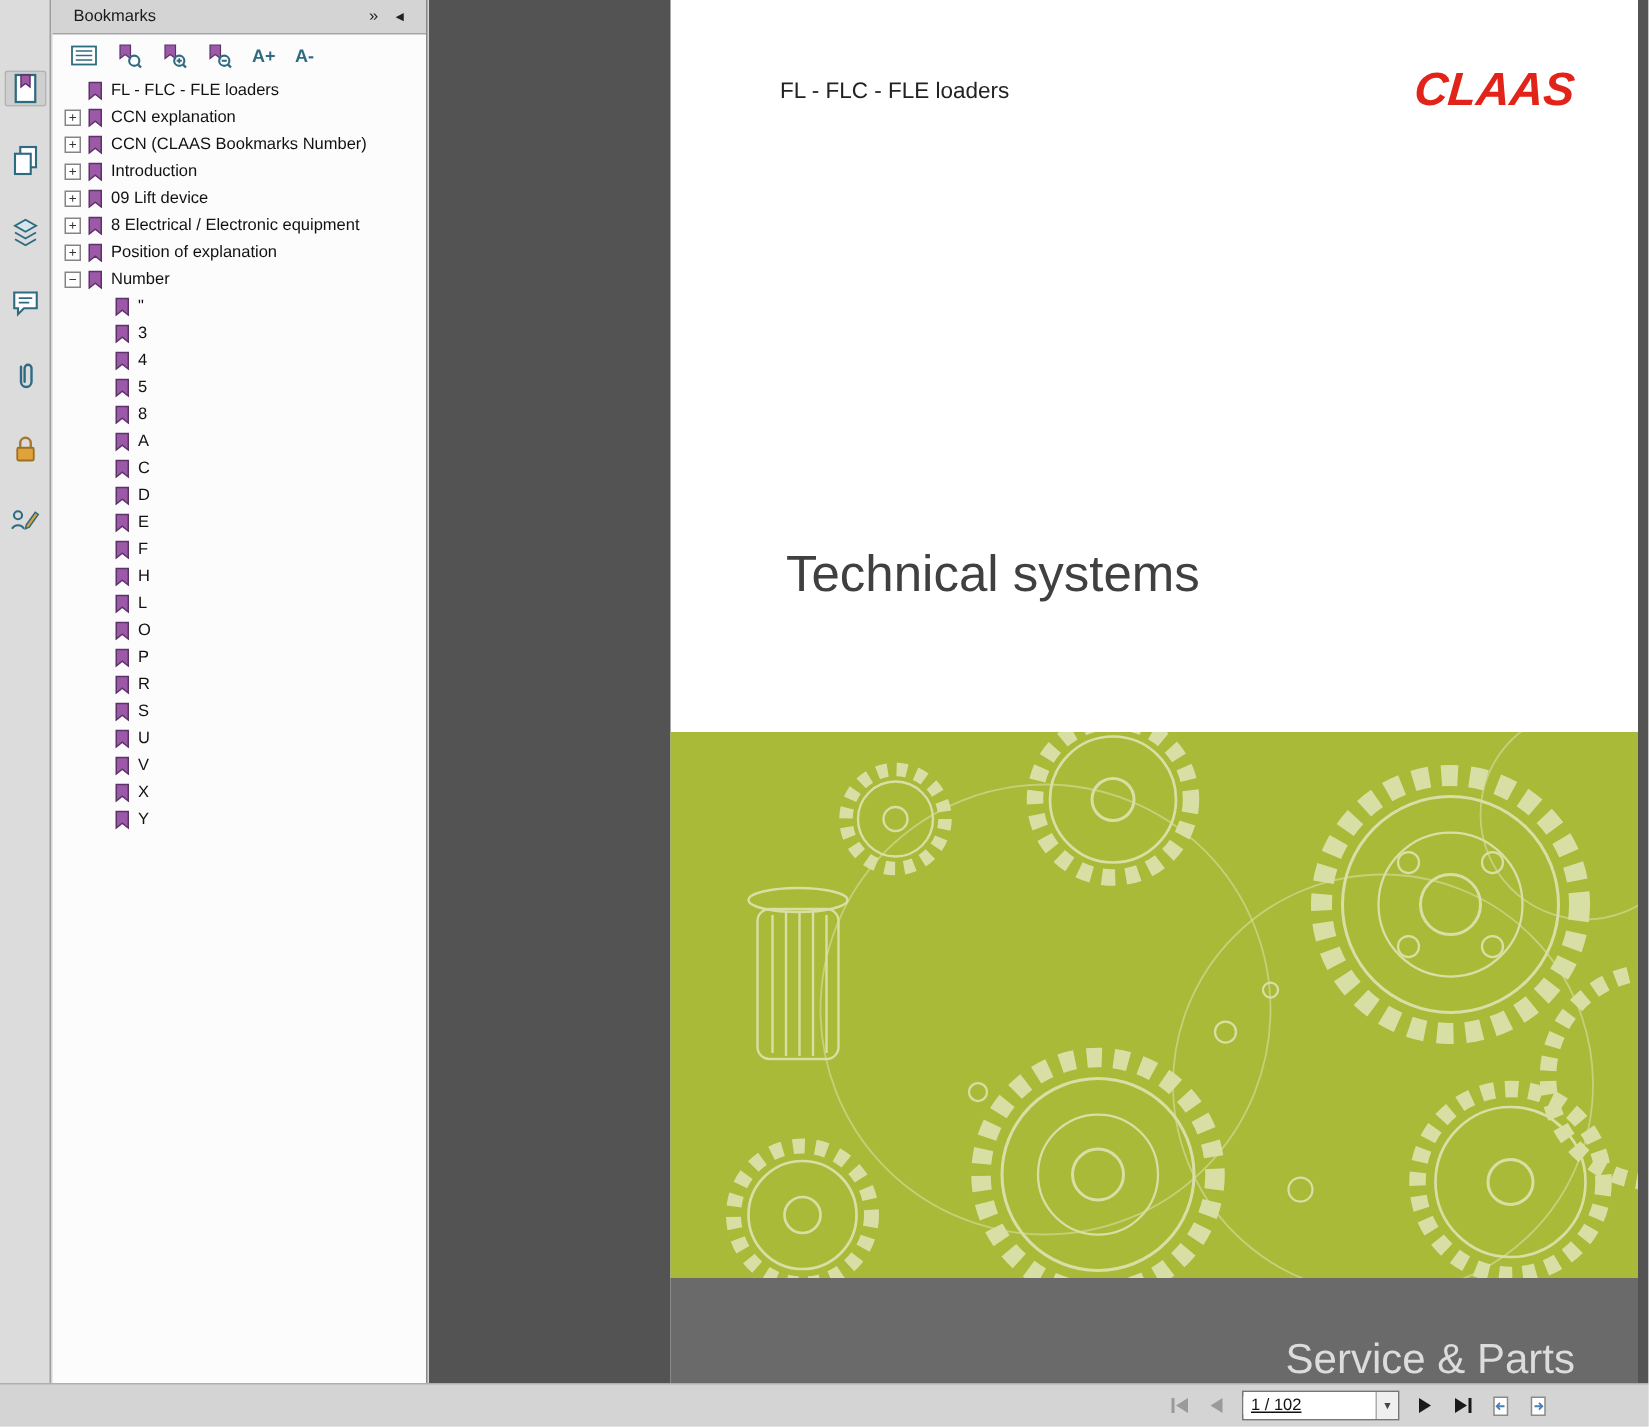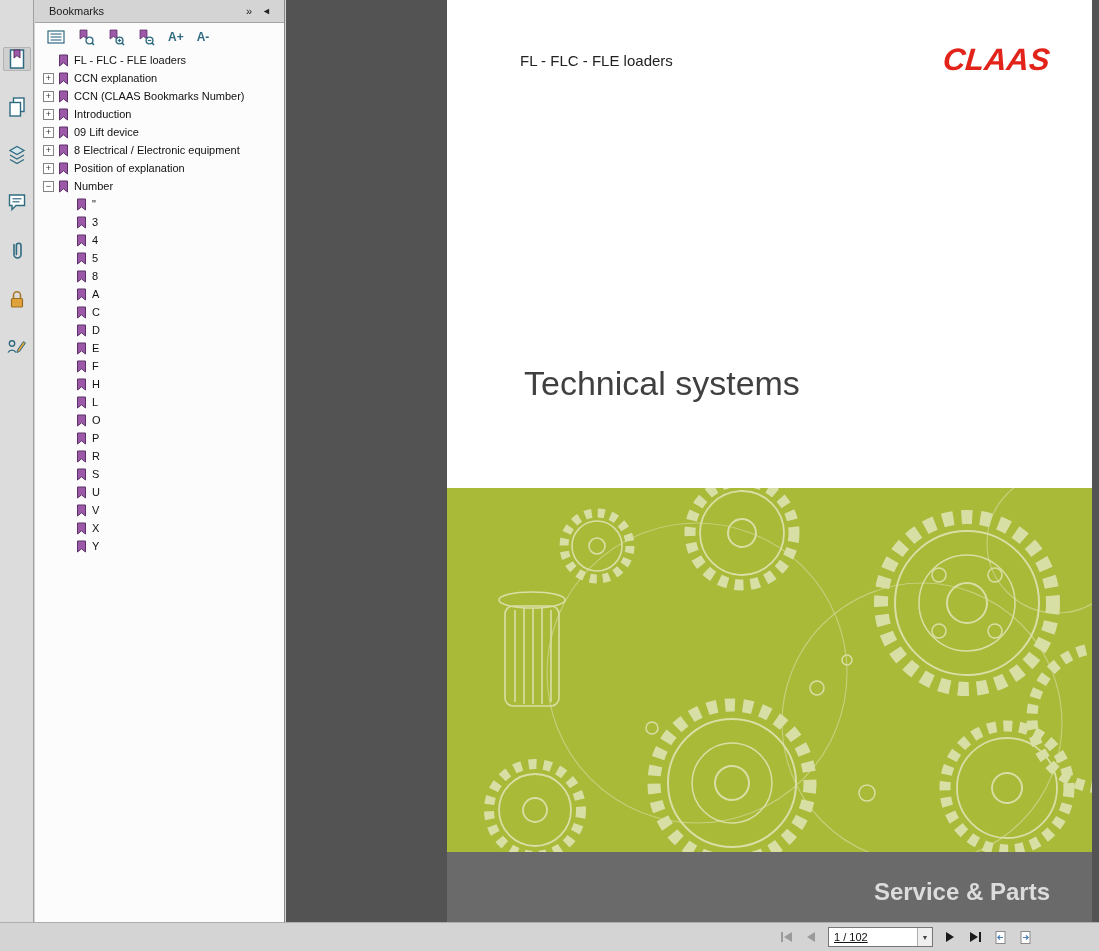--- a/index.html
+++ b/index.html
@@ -96,21 +96,21 @@
   }
   .banner{
     position:absolute;top:488px;left:0;width:645px;height:364px;
     background:var(--banner-green);overflow:hidden;
   }
   .footer-band{
     position:absolute;top:852px;left:0;width:645px;height:70px;
     background:var(--footer-gray);
   }
   .footer-text{
-    position:absolute;right:42px;bottom:16px;font-size:24px;color:#dcdcdc;font-weight:bold;
+    position:absolute;right:42px;bottom:0;font-size:28px;color:#dcdcdc;
   }
 
   
   .bottombar{
     position:absolute;left:0;top:922px;width:1099px;height:29px;
     background:var(--chrome-gray);border-top:1px solid #aeaeae;
   }
   .nav{
     position:absolute;left:778px;top:4px;display:flex;align-items:center;gap:9px;
   }

